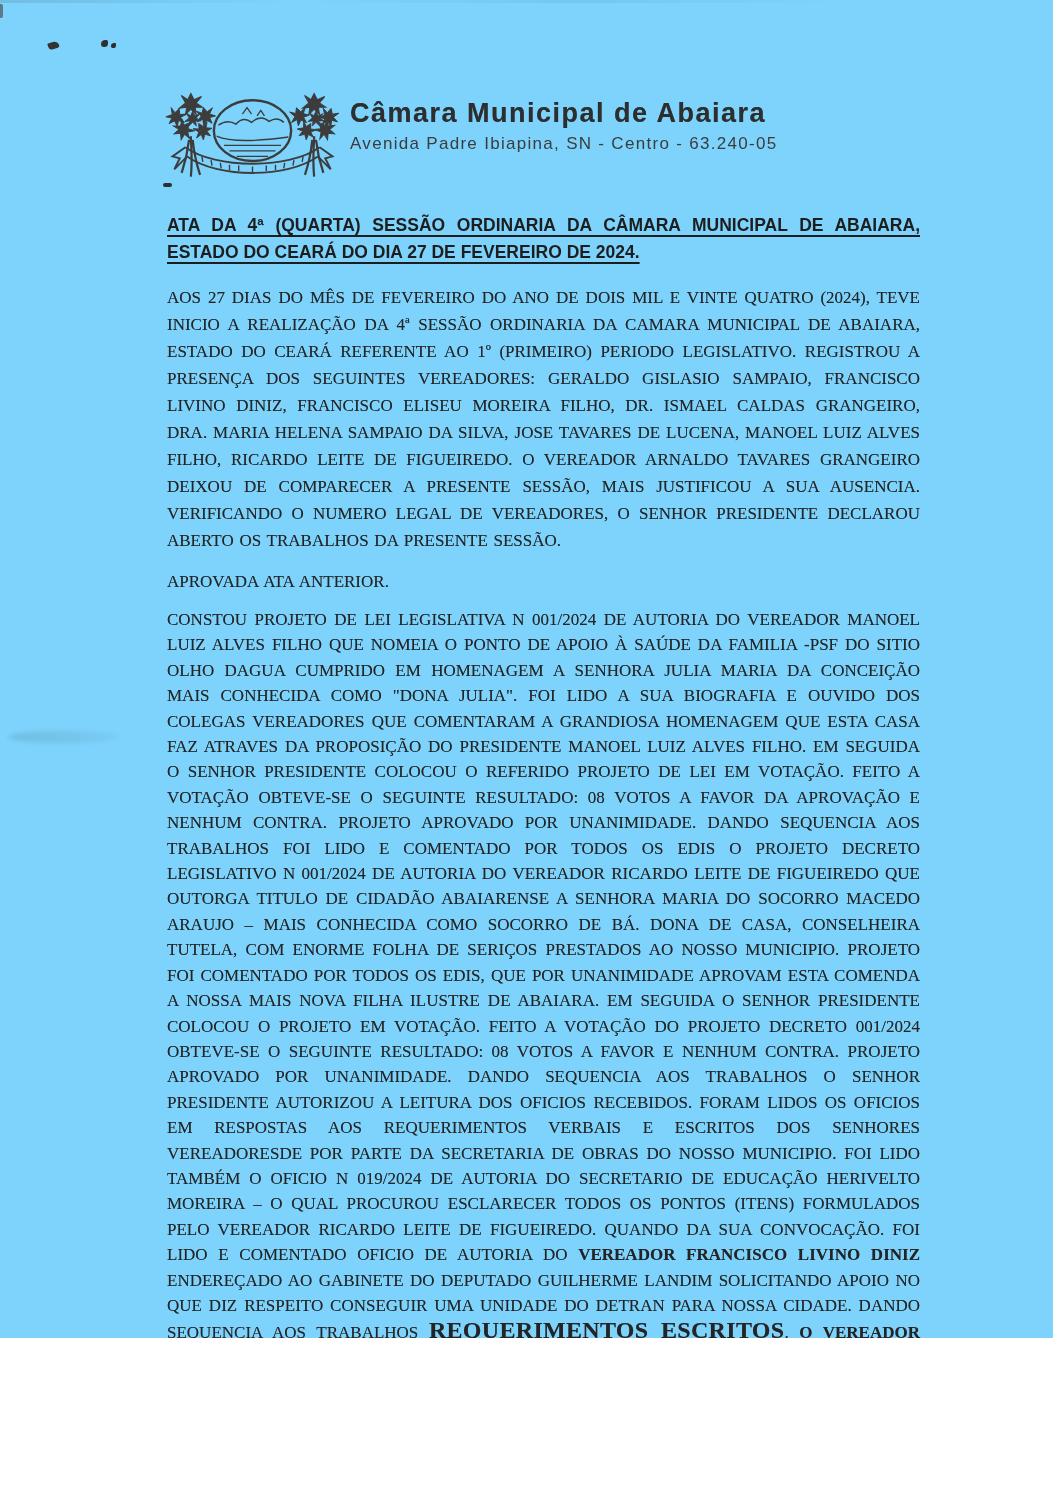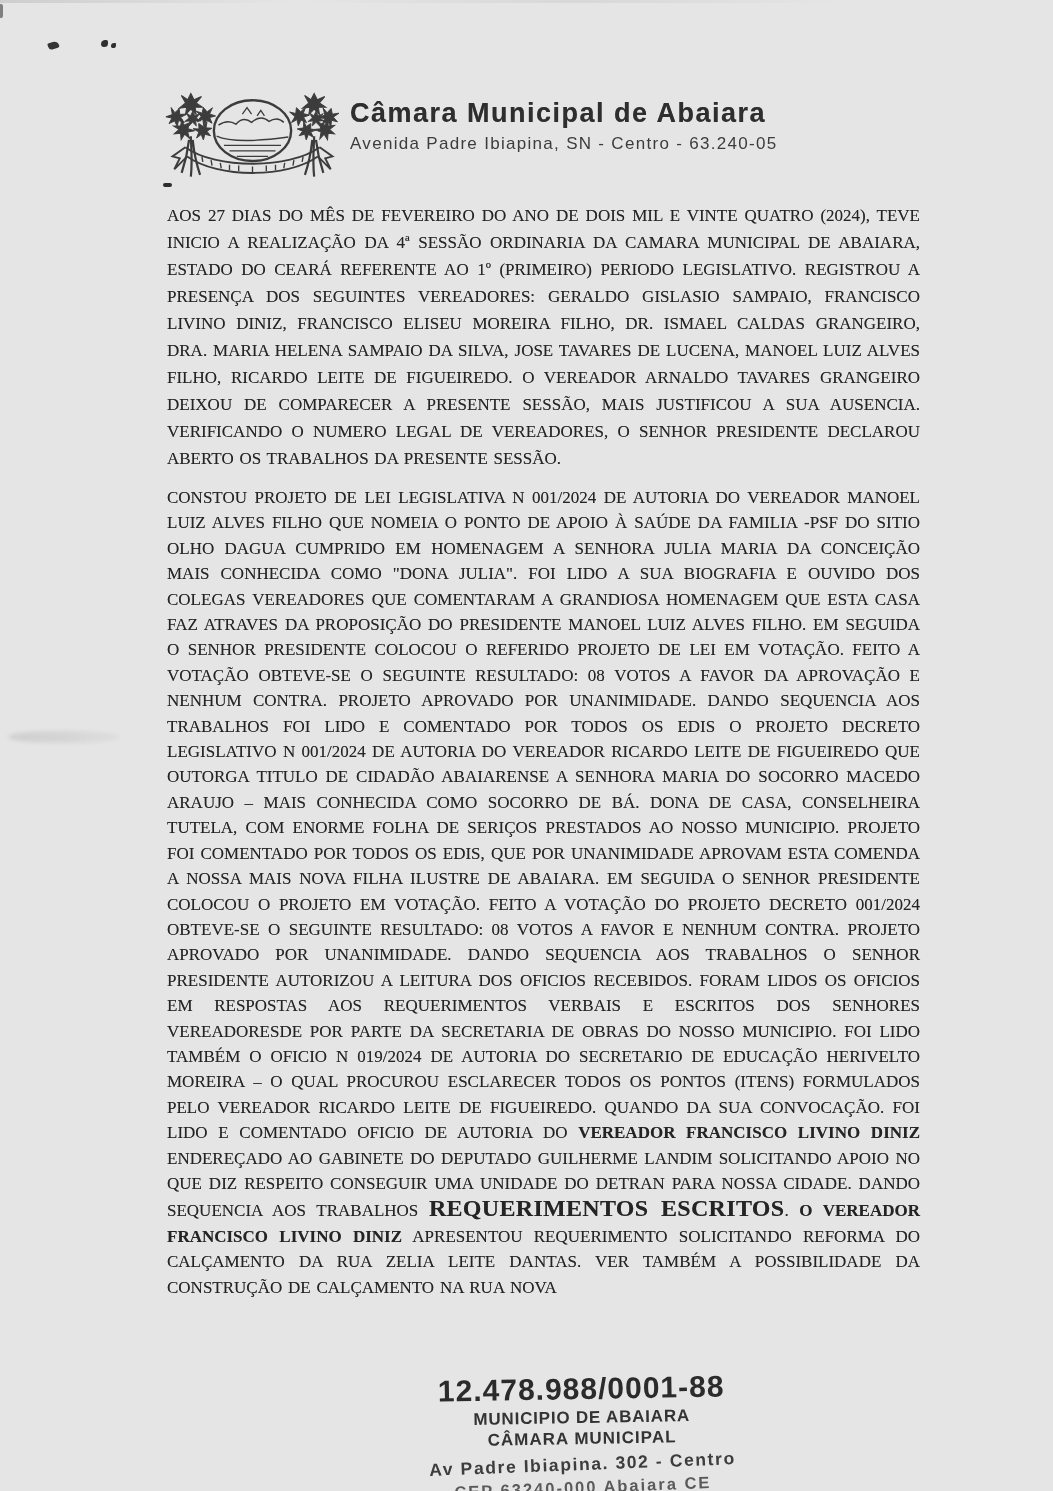--- a/index.html
+++ b/index.html
@@ -1,19 +1,19 @@
 <!DOCTYPE html>
 <html><head>
 <meta charset="utf-8">
 <style>
   html,body{margin:0;padding:0;background:#ffffff;}
   .page{
     position:relative;
-    width:1053px;height:1491px;
-    background:#e5e5e5;
+    width:1053px;height:1338px;
+    background:#7dd3fc;
     overflow:hidden;
     font-family:"Liberation Sans", sans-serif;
     color:#262626;
   }
   
   .artifact{position:absolute;pointer-events:none;}
   .top-noise{left:0;top:0;width:100%;height:3px;
     background:linear-gradient(90deg,rgba(0,0,0,.10),rgba(0,0,0,0) 28%,rgba(0,0,0,.06) 55%,rgba(0,0,0,0) 80%);}
   .corner-tick{left:0;top:4px;width:3px;height:14px;background:#4a4a4a;opacity:.65;border-radius:0 2px 2px 0;}
   .speck-a{left:48px;top:42px;width:11px;height:7px;background:#343434;
@@ -112,24 +112,26 @@
         </g>
       </svg>
     </div>
     <div class="header-text">
       <div class="org-name">Câmara Municipal de Abaiara</div>
       <div class="org-address">Avenida Padre Ibiapina, SN - Centro - 63.240-05</div>
     </div>
   </header>
 
   <main class="doc-body">
+    <h1 class="doc-title"><span class="u">ATA DA 4ª (QUARTA) SESSÃO ORDINARIA DA CÂMARA MUNICIPAL DE ABAIARA, ESTADO DO CEARÁ DO DIA 27 DE FEVEREIRO DE 2024.</span></h1>
 
     <p class="para p1">AOS 27 DIAS DO MÊS DE FEVEREIRO DO ANO DE DOIS MIL E VINTE QUATRO (2024), TEVE INICIO A REALIZAÇÃO DA 4ª SESSÃO ORDINARIA DA CAMARA MUNICIPAL DE ABAIARA, ESTADO DO CEARÁ REFERENTE AO 1º (PRIMEIRO) PERIODO LEGISLATIVO. REGISTROU A PRESENÇA DOS SEGUINTES VEREADORES: GERALDO GISLASIO SAMPAIO, FRANCISCO LIVINO DINIZ, FRANCISCO ELISEU MOREIRA FILHO, DR. ISMAEL CALDAS GRANGEIRO, DRA. MARIA HELENA SAMPAIO DA SILVA, JOSE TAVARES DE LUCENA, MANOEL LUIZ ALVES FILHO, RICARDO LEITE DE FIGUEIREDO. O VEREADOR ARNALDO TAVARES GRANGEIRO DEIXOU DE COMPARECER A PRESENTE SESSÃO, MAIS JUSTIFICOU A SUA AUSENCIA.  VERIFICANDO O NUMERO LEGAL DE VEREADORES, O SENHOR PRESIDENTE DECLAROU ABERTO OS TRABALHOS DA PRESENTE SESSÃO.</p>
 
 
+    <p class="para approval">APROVADA ATA ANTERIOR.</p>
 
     <p class="para p2"><span>CONSTOU PROJETO DE LEI LEGISLATIVA N 001/2024 DE AUTORIA DO VEREADOR MANOEL LUIZ ALVES FILHO QUE NOMEIA O PONTO DE APOIO À SAÚDE DA FAMILIA -PSF DO SITIO OLHO DAGUA CUMPRIDO EM HOMENAGEM A SENHORA JULIA MARIA DA CONCEIÇÃO MAIS CONHECIDA COMO "DONA JULIA". FOI LIDO A SUA BIOGRAFIA E OUVIDO DOS COLEGAS VEREADORES QUE COMENTARAM A GRANDIOSA HOMENAGEM QUE ESTA CASA FAZ ATRAVES DA PROPOSIÇÃO DO PRESIDENTE MANOEL LUIZ ALVES FILHO. EM SEGUIDA O SENHOR PRESIDENTE COLOCOU O REFERIDO PROJETO DE LEI EM VOTAÇÃO. FEITO A VOTAÇÃO OBTEVE-SE O SEGUINTE RESULTADO: 08 VOTOS A FAVOR DA APROVAÇÃO E NENHUM CONTRA. PROJETO APROVADO POR UNANIMIDADE. DANDO SEQUENCIA AOS TRABALHOS FOI LIDO E COMENTADO POR TODOS OS EDIS O PROJETO DECRETO LEGISLATIVO N 001/2024 DE AUTORIA DO VEREADOR RICARDO LEITE DE FIGUEIREDO QUE OUTORGA TITULO DE CIDADÃO ABAIARENSE A SENHORA MARIA DO SOCORRO MACEDO ARAUJO – MAIS CONHECIDA COMO SOCORRO DE BÁ. DONA DE CASA, CONSELHEIRA TUTELA, COM ENORME FOLHA DE SERIÇOS PRESTADOS AO NOSSO MUNICIPIO. PROJETO FOI COMENTADO POR TODOS OS EDIS, QUE POR UNANIMIDADE APROVAM ESTA COMENDA A NOSSA MAIS NOVA FILHA ILUSTRE DE ABAIARA. EM SEGUIDA O SENHOR PRESIDENTE COLOCOU O PROJETO EM VOTAÇÃO. FEITO A VOTAÇÃO DO PROJETO DECRETO 001/2024 OBTEVE-SE O SEGUINTE RESULTADO: 08 VOTOS A FAVOR E NENHUM CONTRA. PROJETO APROVADO POR UNANIMIDADE. DANDO SEQUENCIA AOS TRABALHOS O SENHOR PRESIDENTE AUTORIZOU A LEITURA DOS OFICIOS RECEBIDOS. FORAM LIDOS OS OFICIOS EM RESPOSTAS AOS REQUERIMENTOS VERBAIS E ESCRITOS DOS SENHORES VEREADORESDE POR PARTE DA SECRETARIA DE OBRAS DO NOSSO MUNICIPIO. FOI LIDO TAMBÉM O OFICIO N 019/2024 DE AUTORIA DO SECRETARIO DE EDUCAÇÃO HERIVELTO MOREIRA – O QUAL PROCUROU ESCLARECER TODOS OS PONTOS (ITENS) FORMULADOS PELO VEREADOR RICARDO LEITE DE FIGUEIREDO. QUANDO DA SUA CONVOCAÇÃO. FOI LIDO E COMENTADO OFICIO DE AUTORIA DO </span><span class="run-b">VEREADOR FRANCISCO LIVINO DINIZ</span><span> ENDEREÇADO AO GABINETE DO DEPUTADO GUILHERME LANDIM SOLICITANDO APOIO NO QUE DIZ RESPEITO CONSEGUIR UMA UNIDADE DO DETRAN PARA NOSSA CIDADE. DANDO SEQUENCIA AOS TRABALHOS </span><span class="run-b run-lg">REQUERIMENTOS ESCRITOS</span><span>. </span><span class="run-b">O VEREADOR FRANCISCO LIVINO DINIZ</span><span> APRESENTOU REQUERIMENTO SOLICITANDO REFORMA DO CALÇAMENTO DA RUA ZELIA LEITE DANTAS. VER TAMBÉM A POSSIBILIDADE DA CONSTRUÇÃO DE CALÇAMENTO NA RUA NOVA</span></p>
   </main>
 
   <footer class="stamp">
     <div class="stamp-cnpj">12.478.988/0001-88</div>
     <div class="stamp-muni">MUNICIPIO DE ABAIARA</div>
     <div class="stamp-cham">CÂMARA MUNICIPAL</div>
     <div class="stamp-addr">Av Padre Ibiapina. 302 - Centro</div>
     <div class="stamp-cep">CEP 63240-000 Abaiara CE</div>

